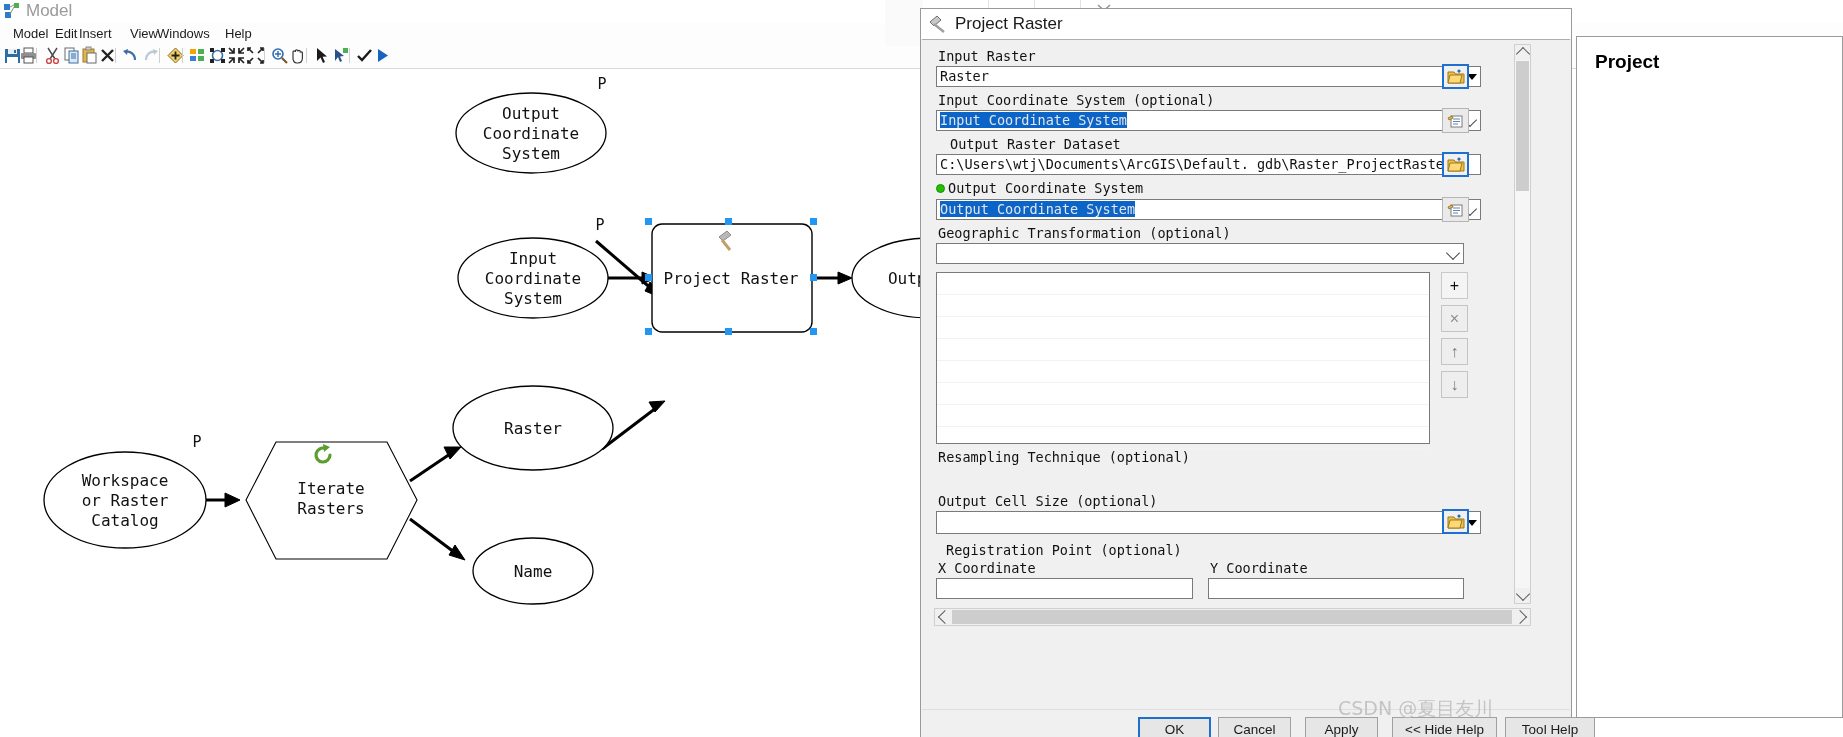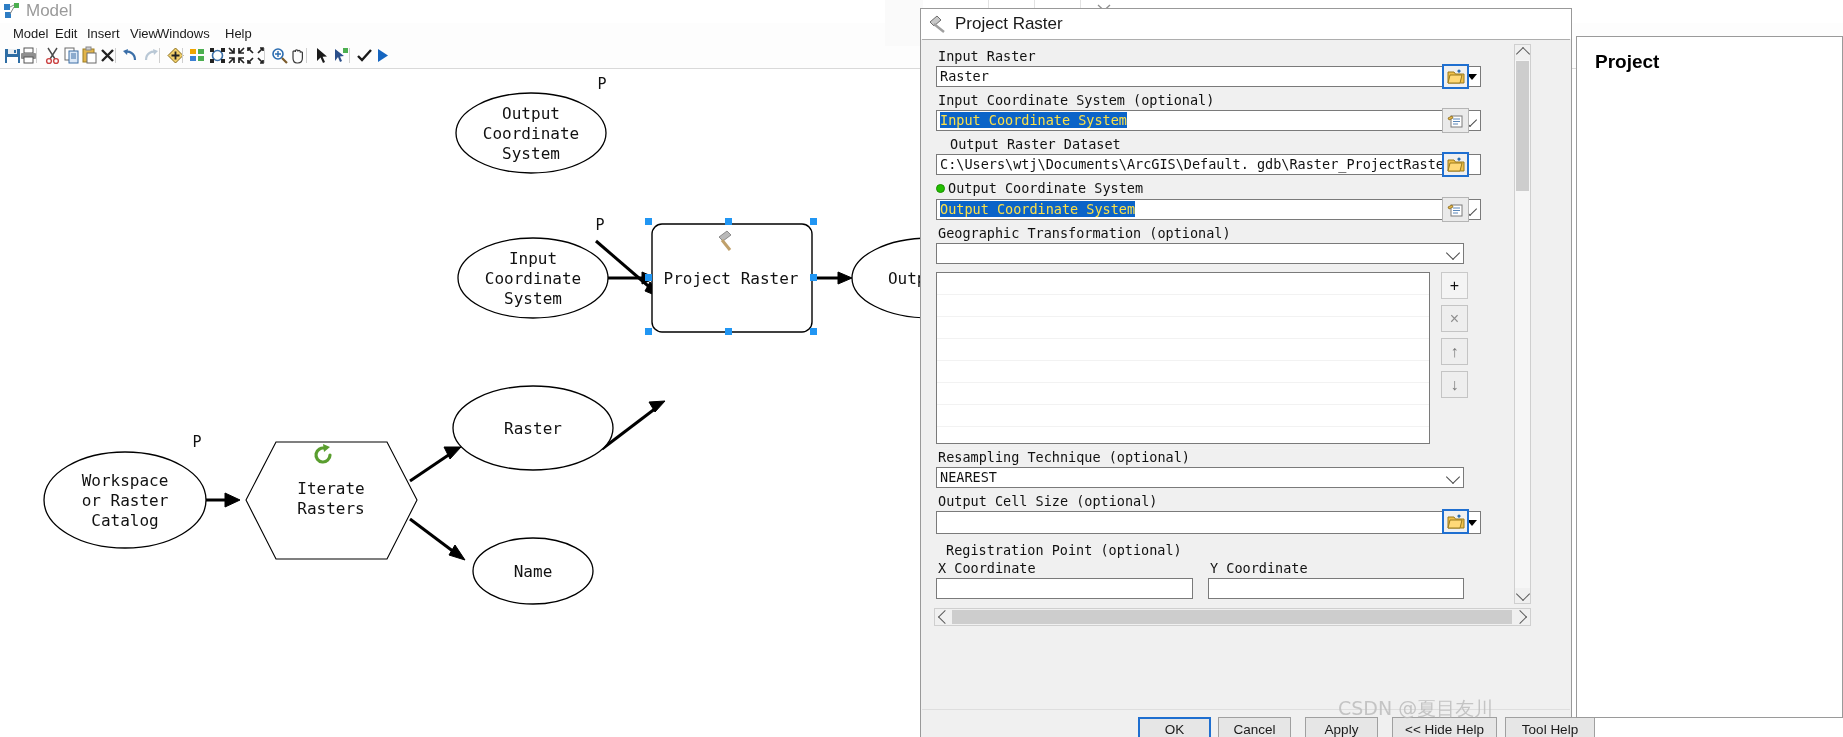--- a/index.html
+++ b/index.html
@@ -31,21 +31,21 @@
   #pr-dialog{position:absolute;left:920px;top:8px;width:650px;height:729px;background:#f0f0f0;border:1px solid #999;box-shadow:0 0 0 0 rgba(0,0,0,0);}
   #pr-titlebar{position:absolute;left:0;top:0;width:650px;height:30px;background:#ffffff;}
   #pr-title-icon{position:absolute;left:8px;top:6px;width:20px;height:18px;}
   #pr-title-text{position:absolute;left:34px;top:4px;font-size:17px;color:#1a1a1a;line-height:22px;}
   #pr-body{position:absolute;left:1px;top:30px;width:648px;height:670px;background:#f0f0f0;border-top:1px solid #adadad;}
 
   #pr-scrollregion{position:absolute;left:12px;top:4px;width:565px;height:560px;overflow:hidden;}
 
   .fld-label{position:absolute;font-family:"DejaVu Sans Mono","Liberation Mono",monospace;font-size:13.5px;color:#111;white-space:nowrap;}
   .fld-input{position:absolute;background:#ffffff;border:1px solid #7a7a7a;font-family:"DejaVu Sans Mono","Liberation Mono",monospace;font-size:13.5px;color:#111;box-sizing:border-box;padding:1px 3px;line-height:17px;overflow:hidden;white-space:nowrap;}
-  .sel-text{background:#0b64c8;color:#fde047;}
+  .sel-text{background:#0b64c8;color:#e5e5e5;}
   .combo-arrow{position:absolute;right:3px;top:50%;transform:translateY(-50%);width:0;height:0;border-left:5px solid transparent;border-right:5px solid transparent;border-top:6px solid #000;}
   .chev{position:absolute;right:5px;top:50%;width:9px;height:9px;margin-top:-6px;border-right:1.4px solid #4a4a4a;border-bottom:1.4px solid #4a4a4a;transform:rotate(45deg);}
   .green-dot{position:absolute;width:7px;height:7px;border-radius:50%;background:#22c000;border:1px solid #1a8f00;}
 
   .browse-btn{position:absolute;width:27px;height:25px;background:#f0f0f0;border:2px solid #1f6fd0;box-sizing:border-box;display:flex;align-items:center;justify-content:center;}
   .browse-btn.plain{border:1px solid #b5b5b5;background:#eaeaea;}
 
   .listbox{position:absolute;background:#ffffff;border:1px solid #7a7a7a;box-sizing:border-box;}
   .listbox .rowline{height:21px;border-bottom:1px solid #f2f2f2;}
 
@@ -108,21 +108,21 @@
             <line x1="17" y1="5" x2="29" y2="16" stroke="#8d8d8d" stroke-width="1.3"></line>
             <line x1="29" y1="5" x2="17" y2="16" stroke="#8d8d8d" stroke-width="1.3"></line>
           </svg>
       </div>
     </div>
   </div>
 
   <div id="model-menubar">
     <div class="menu-item" style="left:8px">Model</div>
     <div class="menu-item" style="left:50px">Edit</div>
-    <div class="menu-item" style="left:82px">Insert</div>
+    <div class="menu-item" style="left:74px">Insert</div>
     <div class="menu-item" style="left:125px">View</div>
     <div class="menu-item" style="left:152px">Windows</div>
     <div class="menu-item" style="left:220px">Help</div>
   </div>
 
   <div id="model-toolbar">
     <div class="tb" style="left:3px">
       <svg width="19" height="19" viewBox="0 0 19 19">
           <rect x="2" y="3" width="15" height="14" fill="#2e6da4"></rect>
           <rect x="5" y="3" width="9" height="5" fill="#e9eef2"></rect>
@@ -408,24 +408,20 @@
         <div class="rowline"></div>
         <div class="rowline"></div>
         <div class="rowline"></div>
         <div class="rowline"></div>
         <div class="rowline"></div>
         <div class="rowline"></div>
         <div class="rowline"></div>
       </div>
 
       <div class="fld-label" style="left:4px;top:405px;">Resampling Technique  (optional)</div>
-      <div class="fld-input" style="left:2px;top:423px;width:528px;height:21px;">
-        <span>NEAREST</span>
-        <span class="chev"></span>
-      </div>
 
       <div class="fld-label" style="left:4px;top:449px;">Output Cell Size  (optional)</div>
       <div class="fld-input" style="left:2px;top:467px;width:545px;height:23px;">
         <span></span>
         <span class="combo-arrow"></span>
       </div>
 
       <div class="fld-label" style="left:12px;top:498px;">Registration Point  (optional)</div>
       <div class="fld-label" style="left:4px;top:516px;text-align:center;">X Coordinate</div>
       <div class="fld-input" style="left:2px;top:534px;width:257px;height:21px;">

